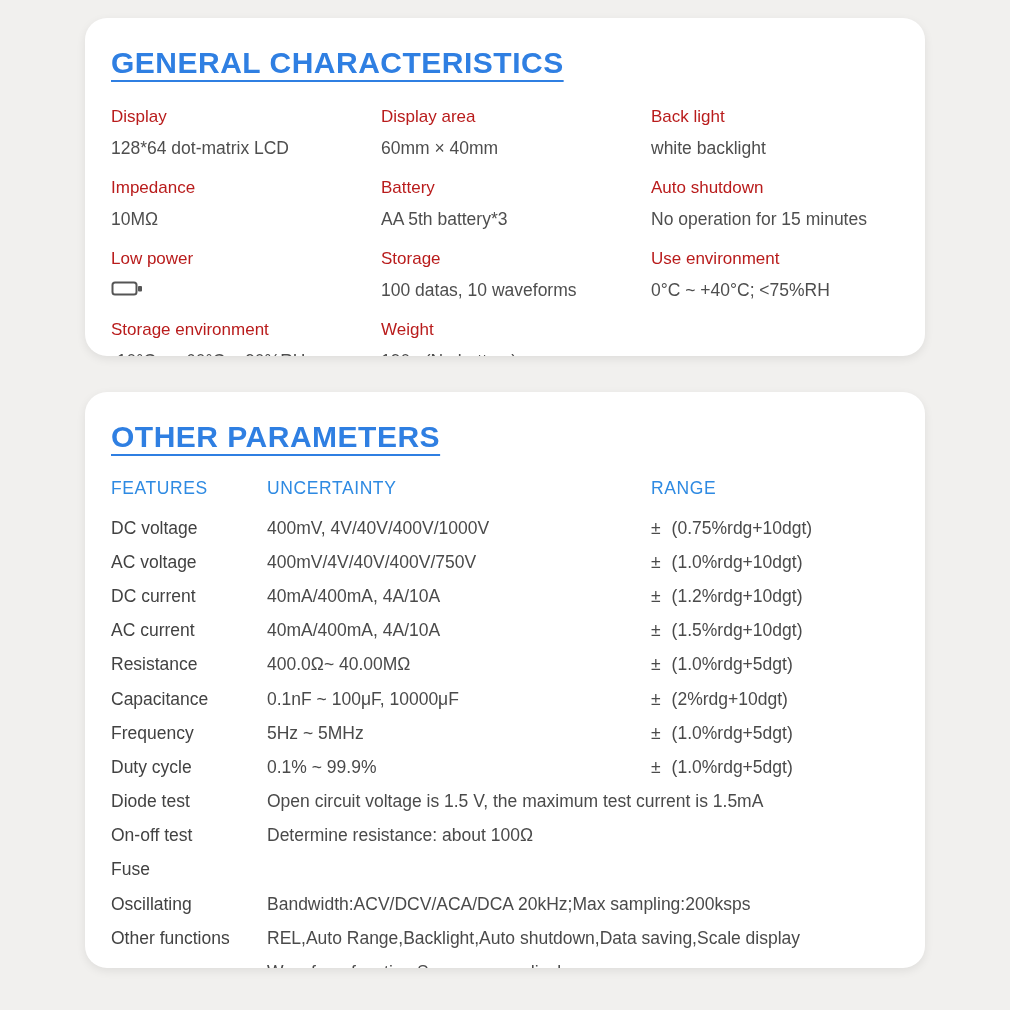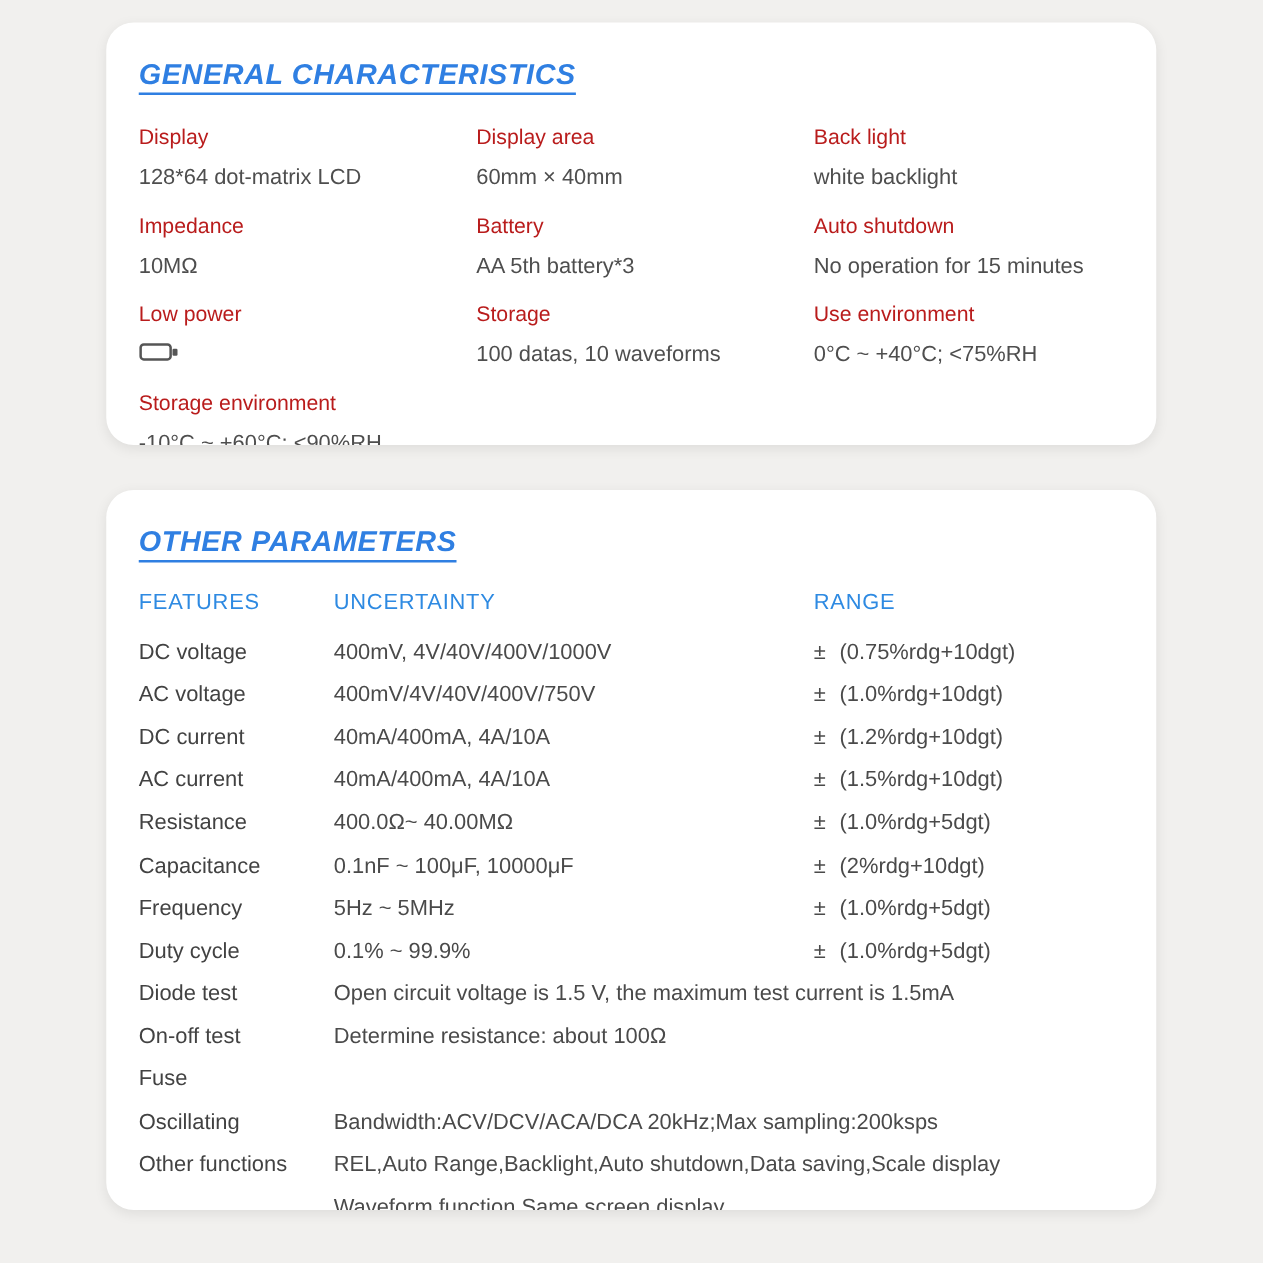--- a/index.html
+++ b/index.html
@@ -18,28 +18,27 @@
     box-shadow: 0 3px 10px rgba(0,0,0,0.08);
     box-sizing: border-box;
     padding: 26px 26px 10px 26px;
     overflow: hidden;
   }
   #card-general { top: 18px; height: 338px; }
   #card-other   { top: 392px; height: 576px; }
 
   .section-title {
     color: #2f7fe2;
-    font-size: 23px;
+    font-size: 30px;
     letter-spacing: 0.5px;
     text-decoration: underline;
     text-decoration-thickness: 2px;
     text-underline-offset: 7px;
     display: inline-block;
     margin: 2px 0 0 0;
-    font-style: italic;
   }
 
   
   .spec-grid {
     margin-top: 26px;
     display: grid;
     grid-template-columns: 270px 270px 1fr;
   }
   .spec-cell { margin-bottom: 19px; }
   .spec-label { color: #b91c1c; font-size: 17px; line-height: 22px; }
@@ -116,20 +115,24 @@
     </div>
 
     <div class="spec-cell">
       <div class="spec-label">Use environment</div>
       <div class="spec-value">0°C ~ +40°C; &lt;75%RH</div>
     </div>
     <div class="spec-cell">
       <div class="spec-label">Storage environment</div>
       <div class="spec-value">-10°C ~ +60°C; &lt;90%RH</div>
     </div>
+    <div class="spec-cell">
+      <div class="spec-label">Weight</div>
+      <div class="spec-value">190g (No battery)</div>
+    </div>
 
   </div>
 </section>
 
 <section class="card" id="card-other">
   <h2 class="section-title">OTHER PARAMETERS</h2>
 
   <div class="param-header">
     <div>FEATURES</div>
     <div>UNCERTAINTY</div>

